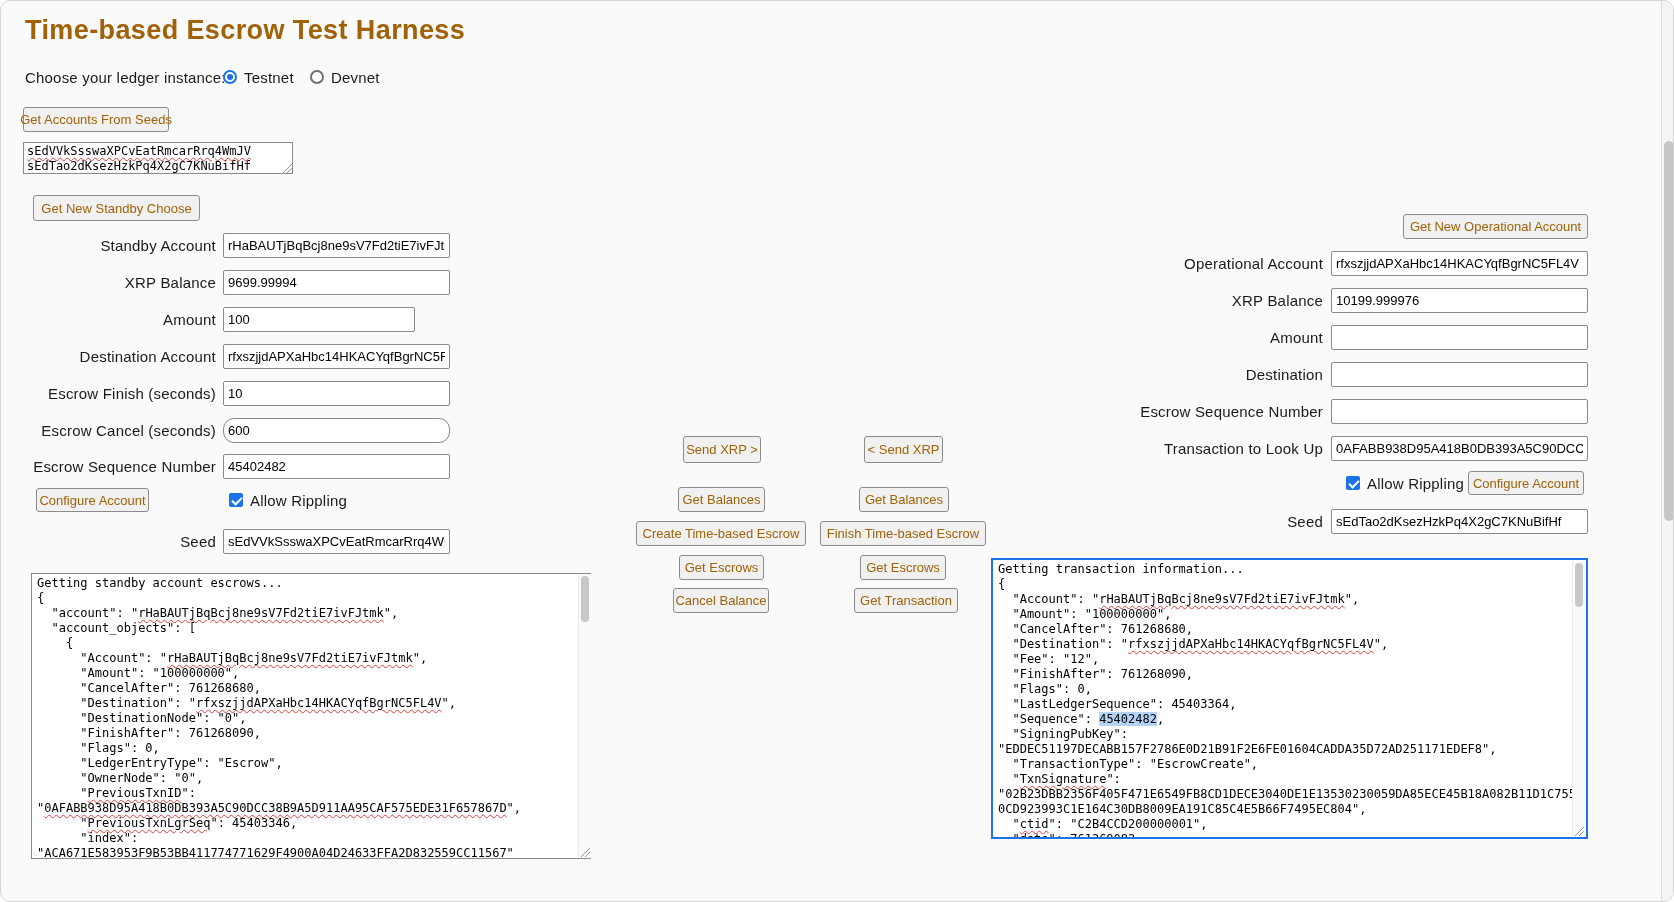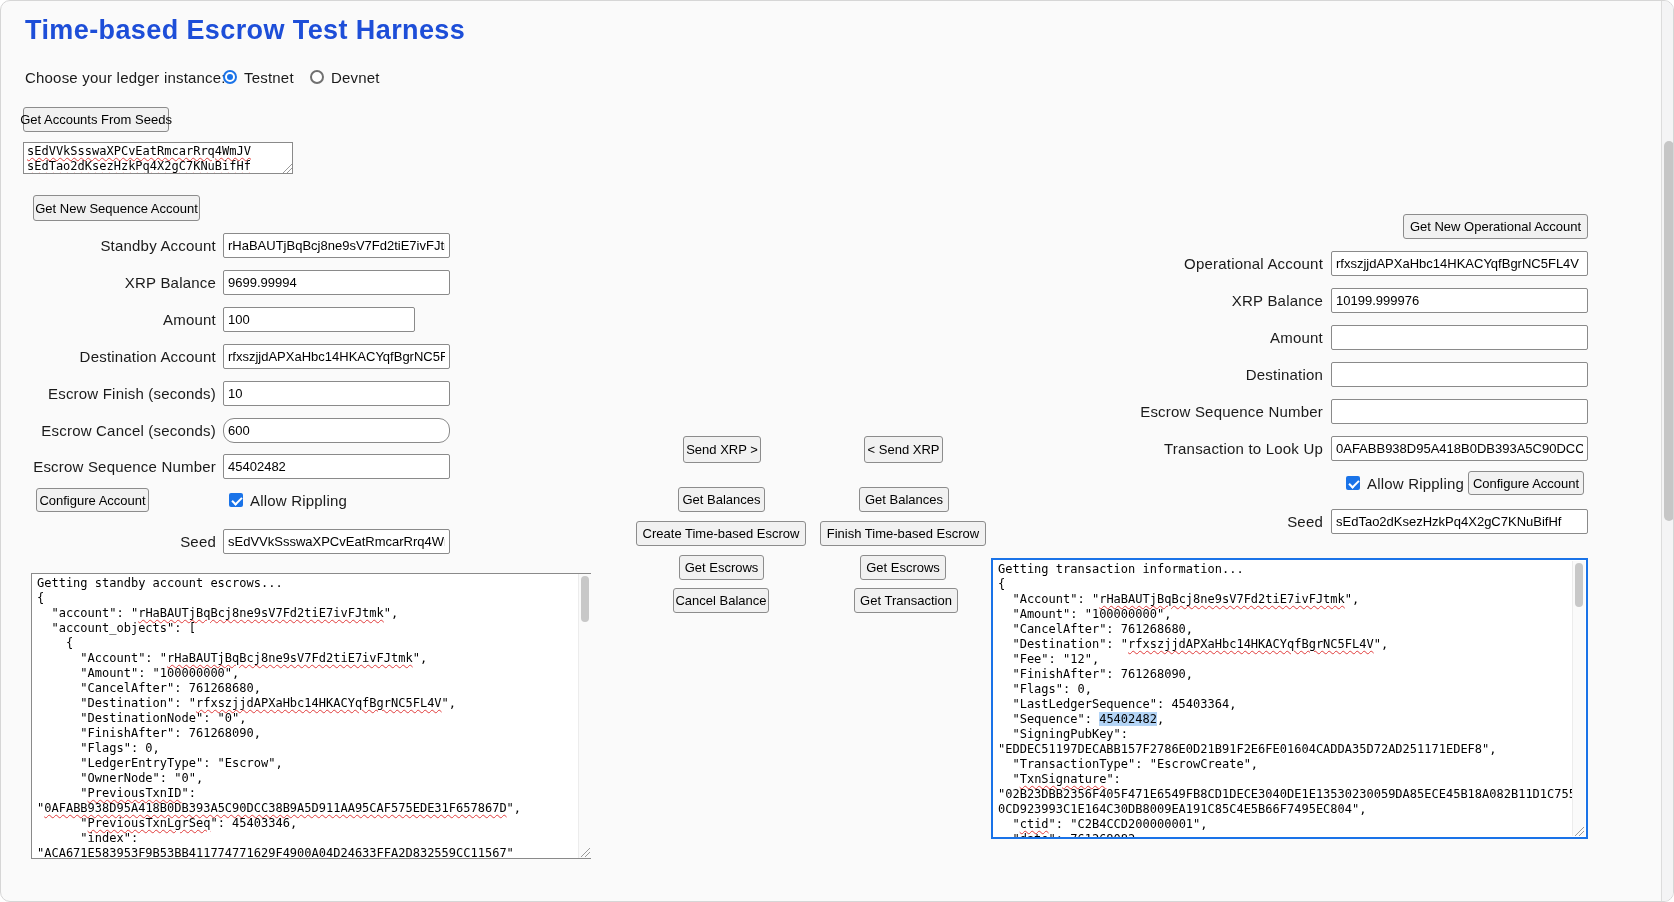--- a/index.html
+++ b/index.html
@@ -3,31 +3,31 @@
 <meta charset="utf-8">
 <style>
   html,body{margin:0;padding:0;background:#ffffff;}
   .window{
     position:relative;width:1674px;height:902px;box-sizing:border-box;
     background:#fafafa;border:1px solid #d6d6d6;border-radius:10px;overflow:hidden;
     font-family:"Liberation Sans",sans-serif;color:#151515;
   }
   .title{
     position:absolute;left:24px;top:14px;font-size:27px;font-weight:700;
-    letter-spacing:.4px;color:#1d4ed8;
+    letter-spacing:.4px;color:#a16207;
   }
   .lbl{
     position:absolute;height:25px;display:flex;align-items:center;
     font-size:15px;color:#1a1a1a;letter-spacing:.2px;white-space:nowrap;
   }
   .lbl.r{justify-content:flex-end;text-align:right;}
   .btn{
     position:absolute;box-sizing:border-box;display:flex;align-items:center;justify-content:center;
     background:#f1f1f1;border:1px solid #8c8c8c;border-radius:3px;
-    font-size:13px;color:#000000;white-space:nowrap;padding:0 6px;cursor:default;
+    font-size:13px;color:#a16207;white-space:nowrap;padding:0 6px;cursor:default;
     font-family:"Liberation Sans",sans-serif;
   }
   .inp{
     position:absolute;box-sizing:border-box;background:#fff;border:1px solid #8a8a8a;border-radius:2px;
     font-size:13px;color:#000;padding:0 4px;font-family:"Liberation Sans",sans-serif;
     white-space:nowrap;overflow:hidden;
   }
   .radio{position:absolute;width:14px;height:14px;border-radius:50%;box-sizing:border-box;background:#fff;}
   .radio.on{border:2px solid #1a73e8;}
   .radio.on::after{content:'';position:absolute;inset:2px;border-radius:50%;background:#1a73e8;}
@@ -63,21 +63,21 @@
   <div class="radio on" style="left:222px;top:69px;"></div>
   <div class="lbl" style="left:243px;top:64px;">Testnet</div>
   <div class="radio off" style="left:309px;top:69px;"></div>
   <div class="lbl" style="left:330px;top:64px;">Devnet</div>
 
   <div class="btn" style="left:22px;top:106px;width:146px;height:25px;">Get Accounts From Seeds</div>
   <div class="out" style="left:22px;top:141px;width:270px;height:32px;line-height:15px;padding:1px 3px;"><span class="sq">sEdVVkSsswaXPCvEatRmcarRrq4WmJV</span>
 <span class="sq">sEdTao2dKsezHzkPq4X2gC7KNuBifHf</span></div>
   <div class="grip" style="left:280px;top:161px;"></div>
 
-  <div class="btn" style="left:32px;top:194px;width:167px;height:26px;">Get New Sequence Account</div>
+  <div class="btn" style="left:32px;top:194px;width:167px;height:26px;">Get New Standby Choose</div>
 
   <div class="lbl r" style="left:0px;top:232px;width:215px;">Standby Account</div>
   <input class="inp" style="left: 222px; top: 232px; width: 227px; height: 25px;" value="rHaBAUTjBqBcj8ne9sV7Fd2tiE7ivFJtmk">
   <div class="lbl r" style="left:0px;top:269px;width:215px;">XRP Balance</div>
   <input class="inp" style="left: 222px; top: 269px; width: 227px; height: 25px;" value="9699.99994">
   <div class="lbl r" style="left:0px;top:306px;width:215px;">Amount</div>
   <input class="inp" style="left: 222px; top: 306px; width: 192px; height: 25px;" value="100">
   <div class="lbl r" style="left:0px;top:343px;width:215px;">Destination Account</div>
   <input class="inp" style="left: 222px; top: 343px; width: 227px; height: 25px;" value="rfxszjjdAPXaHbc14HKACYqfBgrNC5FL4V">
   <div class="lbl r" style="left:0px;top:380px;width:215px;">Escrow Finish (seconds)</div>

